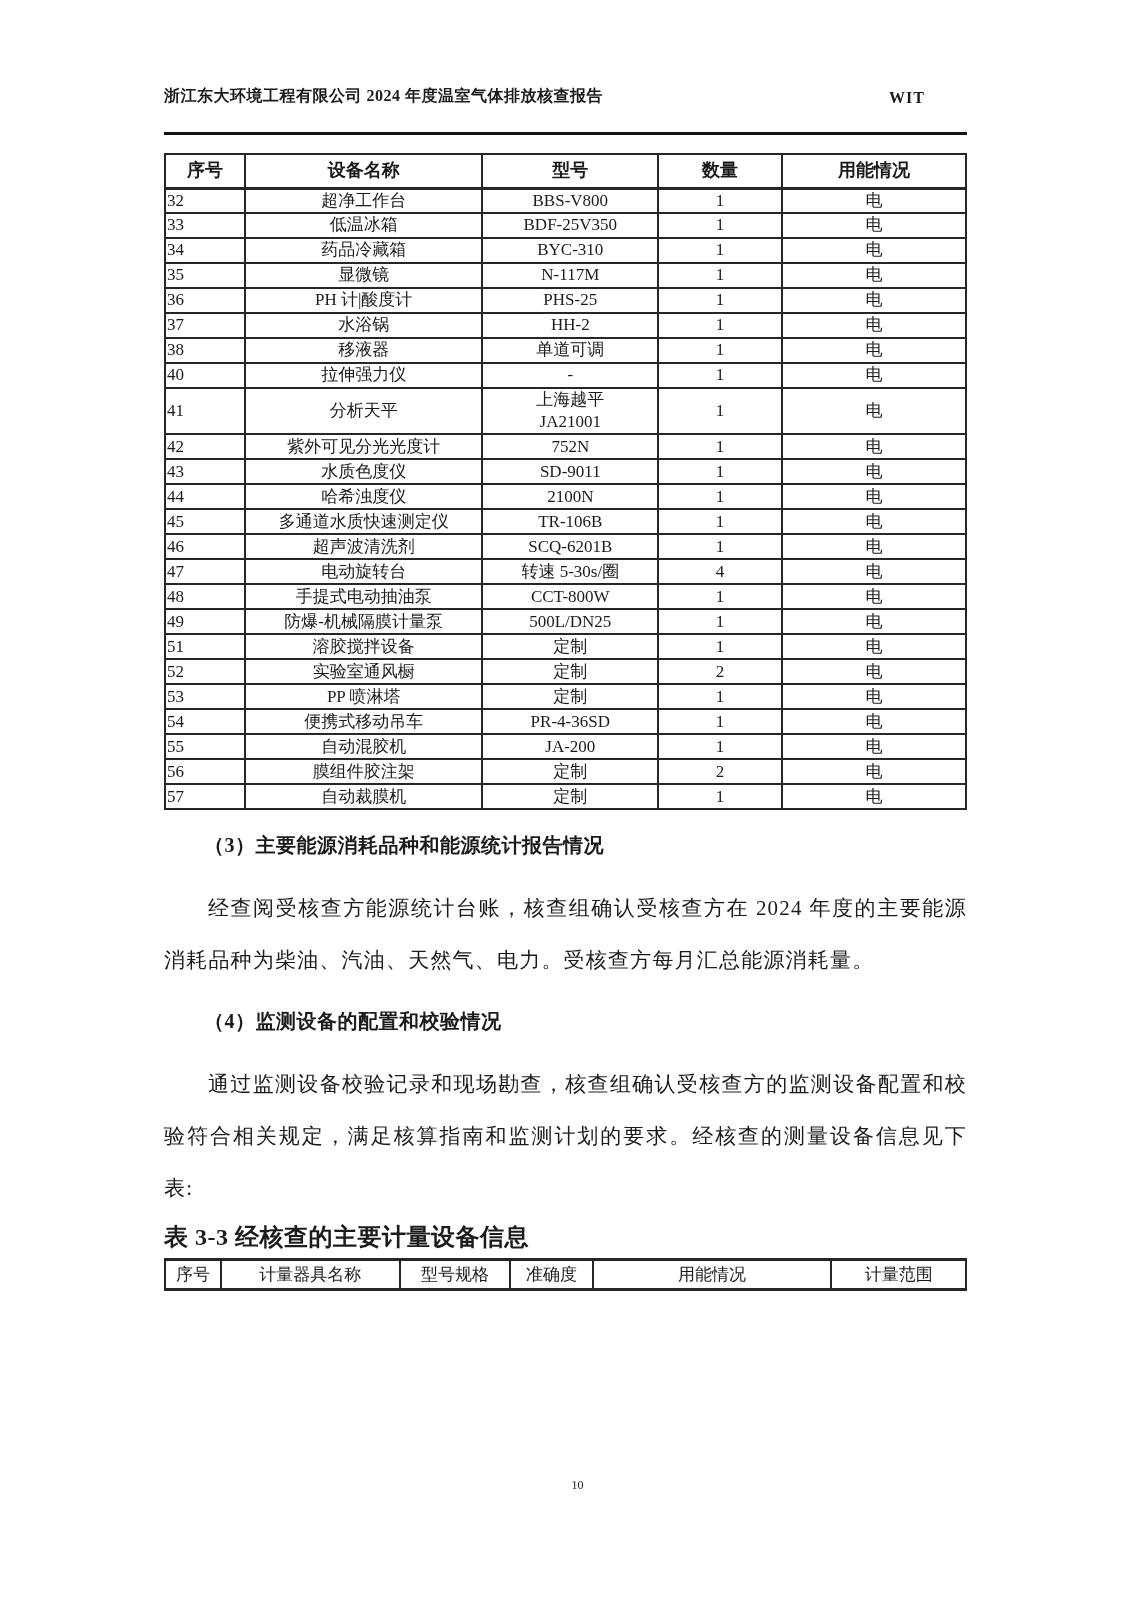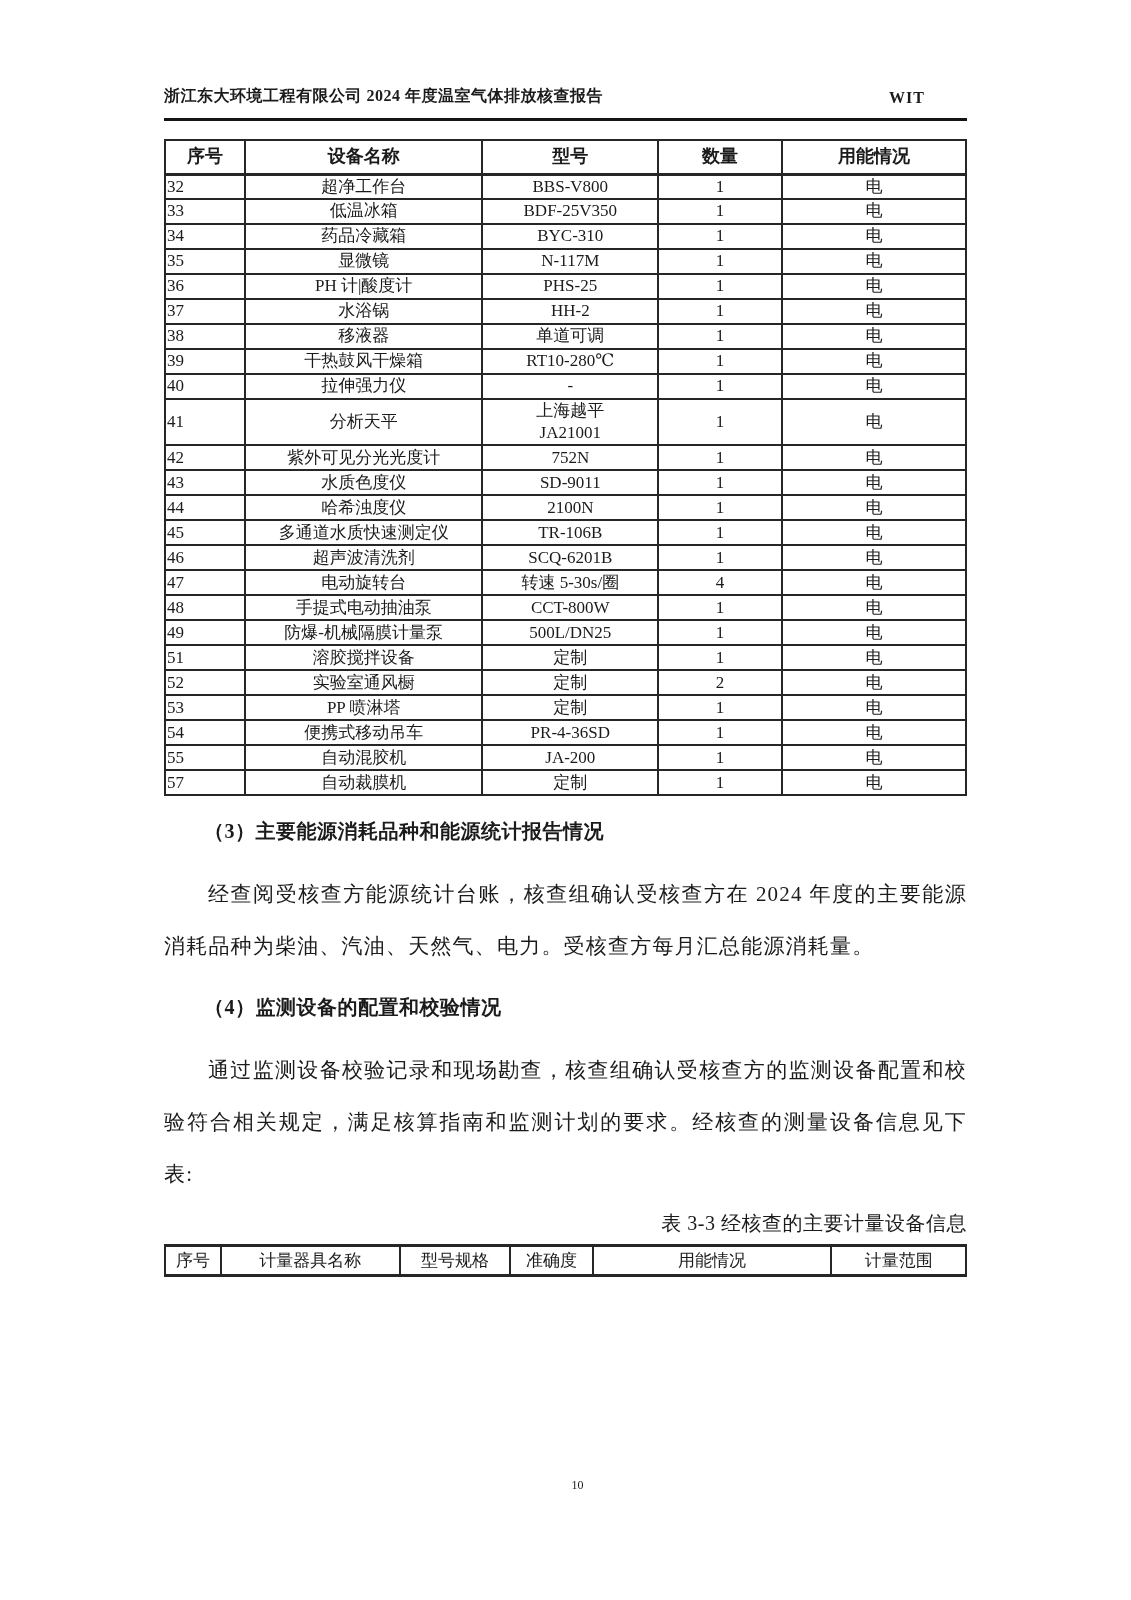--- a/index.html
+++ b/index.html
@@ -17,21 +17,21 @@
     left: 164px; top: 86px;
     width: 803px;
   }
   .doc-header {
     display: flex;
     justify-content: space-between;
     align-items: flex-end;
     font-size: 16px;
     font-weight: 600;
     letter-spacing: 0.5px;
-    padding-bottom: 11px;
+    padding-bottom: 25px;
     border-bottom: 3px solid #141414;
     text-align: right;
   }
   .doc-header .wit {
     font-weight: 600;
     letter-spacing: 1px;
     padding-right: 42px;
   }
   table.eq-table {
     width: 100%;
@@ -76,23 +76,23 @@
   .body-para {
     margin-top: 22px;
     font-size: 21px;
     line-height: 52px;
     text-align: justify;
     text-indent: 44px;
     letter-spacing: 1.2px;
   }
   .table-title {
     margin-top: 8px;
-    text-align: right;
-    font-size: 20px;
-    font-weight: 400;
+    text-align: left;
+    font-size: 24px;
+    font-weight: 700;
     line-height: 30px;
     letter-spacing: 0.5px;
   }
   table.ms-table {
     width: 100%;
     border-collapse: collapse;
     table-layout: fixed;
     margin-top: 6px;
   }
   table.ms-table th {
@@ -192,27 +192,20 @@
           <td>电</td>
         </tr>
         <tr>
           <td class="col-no">38</td>
           <td>移液器</td>
           <td>单道可调</td>
           <td>1</td>
           <td>电</td>
         </tr>
         <tr>
-          <td class="col-no">39</td>
-          <td>干热鼓风干燥箱</td>
-          <td>RT10-280℃</td>
-          <td>1</td>
-          <td>电</td>
-        </tr>
-        <tr>
           <td class="col-no">40</td>
           <td>拉伸强力仪</td>
           <td>-</td>
           <td>1</td>
           <td>电</td>
         </tr>
         <tr>
           <td class="col-no">41</td>
           <td>分析天平</td>
           <td>上海越平
@@ -302,20 +295,27 @@
           <td>便携式移动吊车</td>
           <td>PR-4-36SD</td>
           <td>1</td>
           <td>电</td>
         </tr>
         <tr>
           <td class="col-no">55</td>
           <td>自动混胶机</td>
           <td>JA-200</td>
           <td>1</td>
+          <td>电</td>
+        </tr>
+        <tr>
+          <td class="col-no">56</td>
+          <td>膜组件胶注架</td>
+          <td>定制</td>
+          <td>2</td>
           <td>电</td>
         </tr>
         <tr>
           <td class="col-no">57</td>
           <td>自动裁膜机</td>
           <td>定制</td>
           <td>1</td>
           <td>电</td>
         </tr>
       </tbody>

